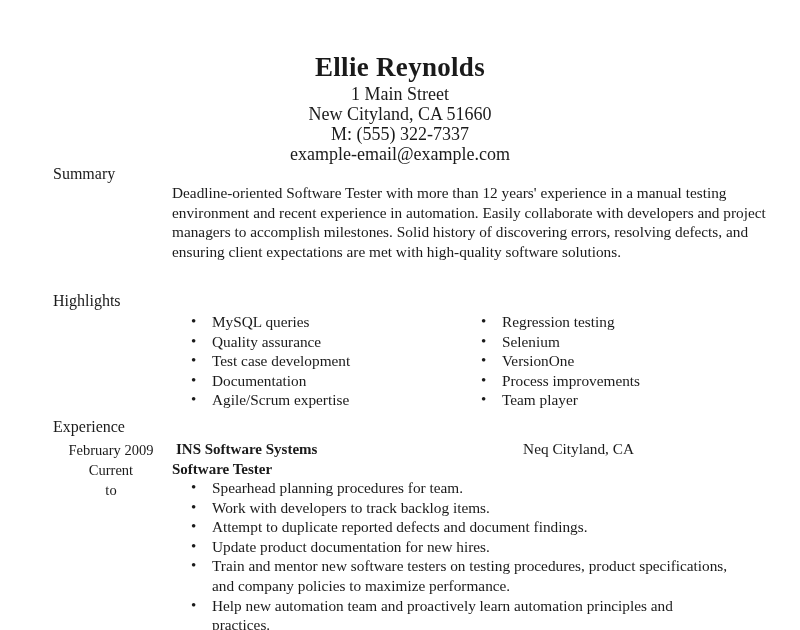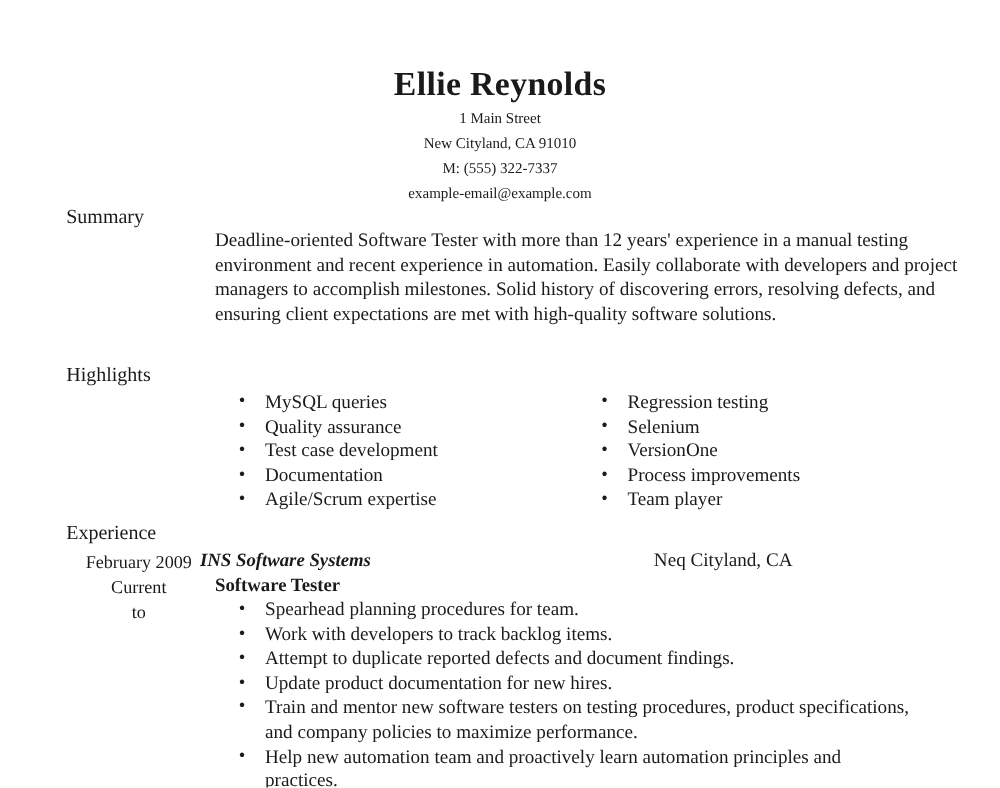--- a/index.html
+++ b/index.html
@@ -26,21 +26,21 @@
       width: 800px;
       text-align: center;
     }
     .name {
       font-size: 27px;
       font-weight: bold;
       line-height: 34px;
       letter-spacing: 0.3px;
     }
     .contact-line {
-      font-size: 12px;
+      font-size: 18px;
       line-height: 20px;
     }
     .section-title {
       position: absolute;
       left: 53px;
       font-size: 16px;
       font-weight: normal;
       line-height: 20px;
     }
     .summary-text {
@@ -74,26 +74,25 @@
       position: absolute;
       left: 53px;
       top: 440px;
       width: 116px;
       text-align: center;
       font-size: 14.5px;
       line-height: 20px;
     }
     .exp-company {
       position: absolute;
-      left: 160px;
+      left: 176px;
       top: 439px;
       font-size: 15px;
       font-weight: bold;
       line-height: 20px;
-      font-style: italic;
     }
     .exp-title {
       position: absolute;
       left: 172px;
       top: 459px;
       font-size: 15px;
       font-weight: bold;
       line-height: 20px;
     }
     .exp-location {
@@ -114,21 +113,21 @@
     }
   </style>
 </head>
 <body>
 
 <div class="page">
 
   <div class="header">
     <div class="name">Ellie Reynolds</div>
     <div class="contact-line">1 Main Street</div>
-    <div class="contact-line">New Cityland, CA 91010</div>
+    <div class="contact-line">New Cityland, CA 51660</div>
     <div class="contact-line">M: (555) 322-7337</div>
     <div class="contact-line">example-email@example.com</div>
   </div>
 
   <div class="section-title" style="top:164px;">Summary</div>
   <div class="summary-text">Deadline-oriented Software Tester with more than 12 years' experience in a manual testing environment and recent experience in automation. Easily collaborate with developers and project managers to accomplish milestones. Solid history of discovering errors, resolving defects, and ensuring client expectations are met with high-quality software solutions.</div>
 
   <div class="section-title" style="top:291px;">Highlights</div>
 
   <ul class="hl-col" style="left:172px;">

